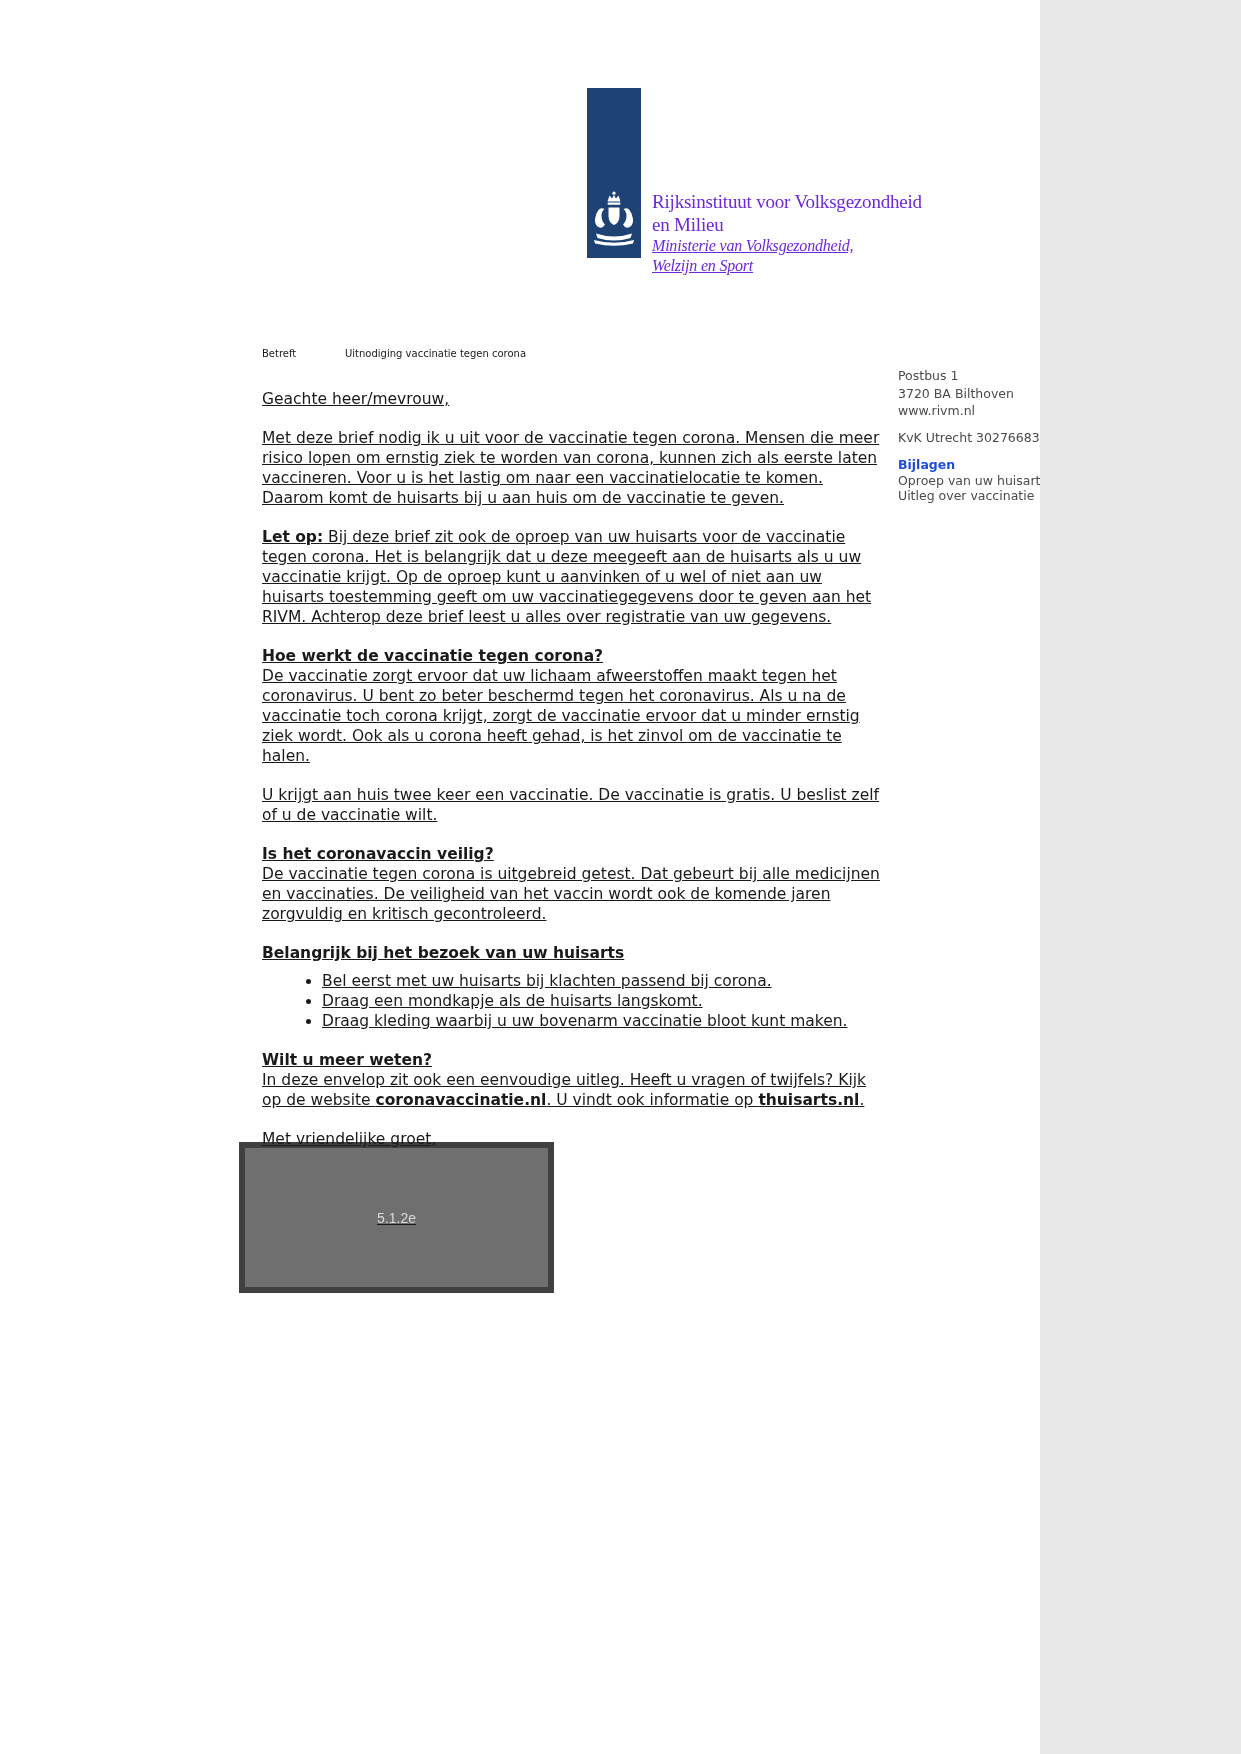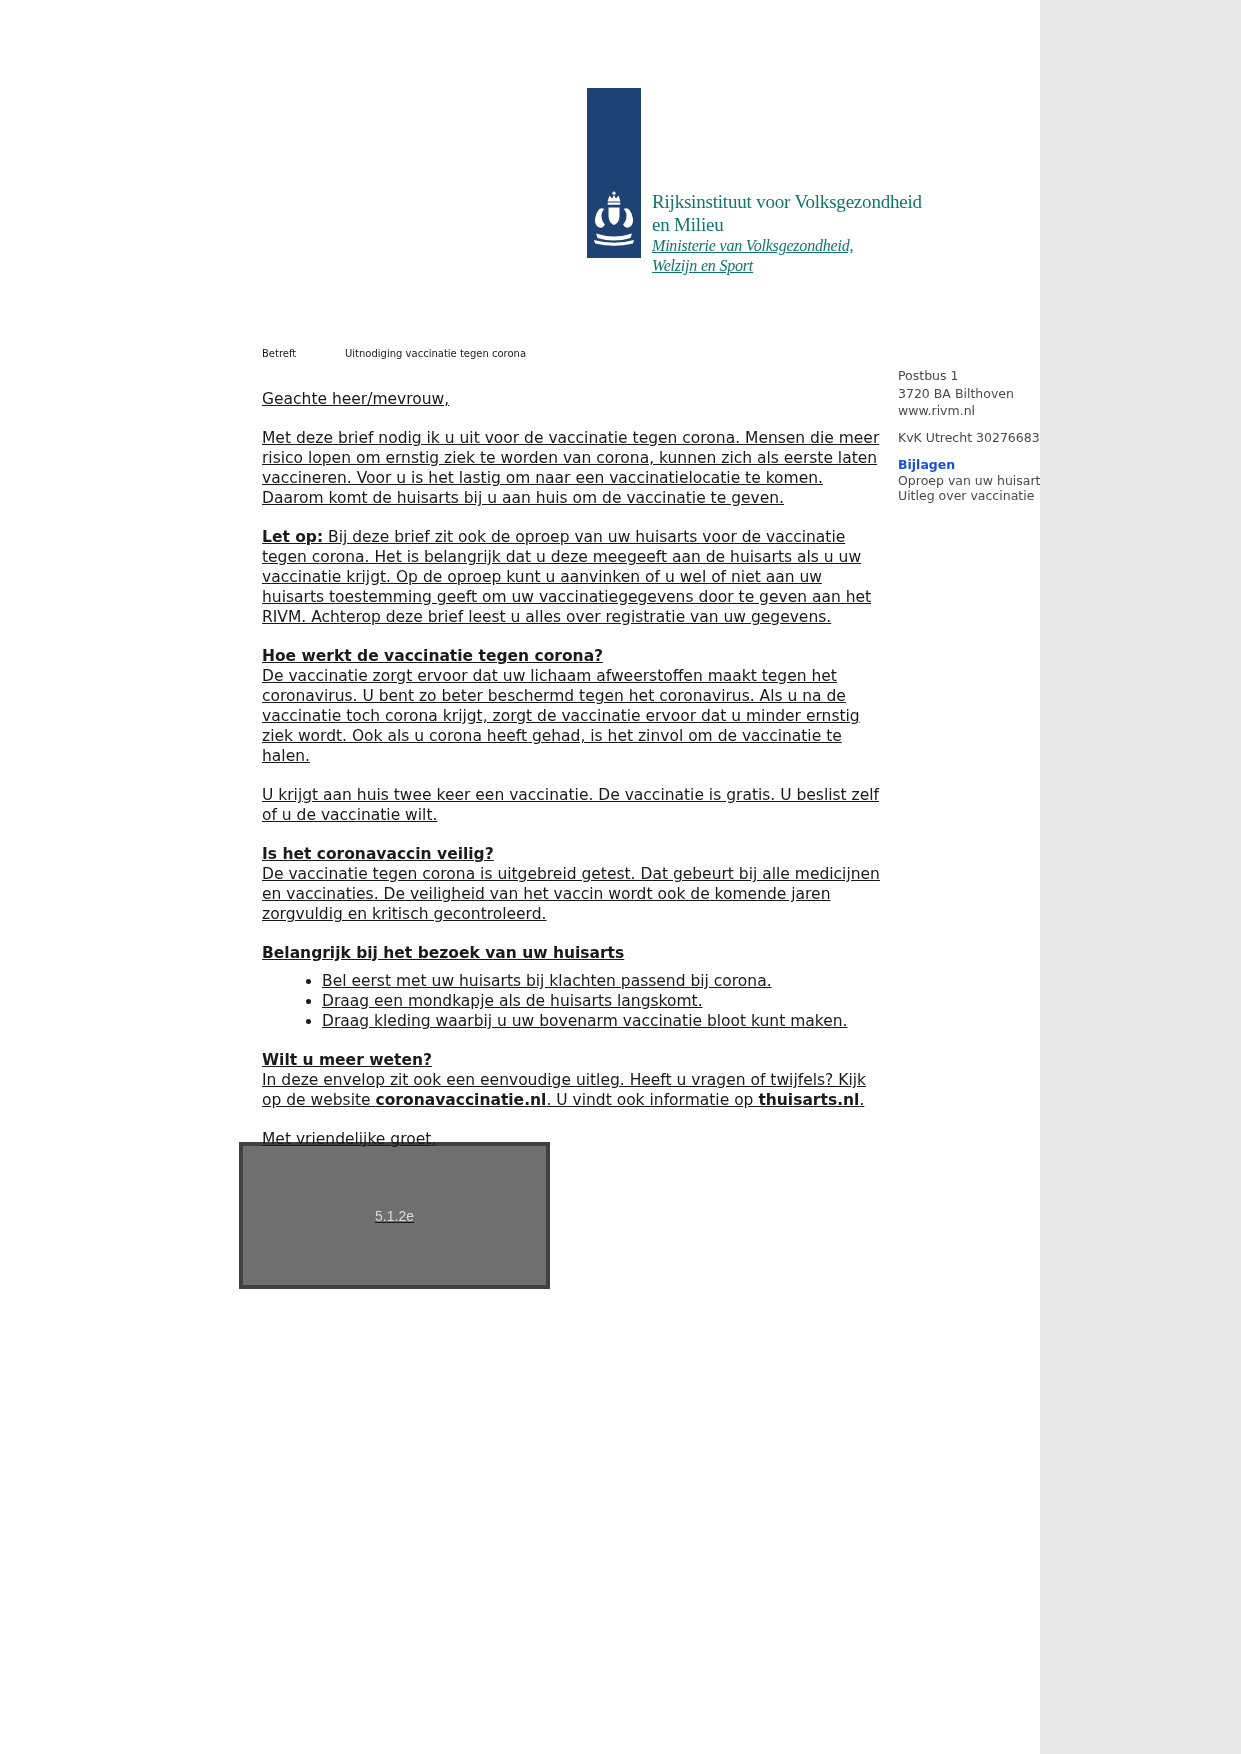--- a/index.html
+++ b/index.html
@@ -27,21 +27,21 @@
     background:#1e4273;
   }
   .crest {
     position:absolute; left:50%; bottom:11px;
     transform:translateX(-50%);
     width:46px; height:56px;
   }
   .logo-text {
     position:absolute; left:652px; top:190px;
     font-family:"Liberation Serif", serif;
-    color:#0f766e;
+    color:#6d28d9;
   }
   .logo-org { font-size:19px; line-height:23px; letter-spacing:-0.2px; }
   .logo-ministry { font-size:16px; line-height:20px; font-style:italic; letter-spacing:-0.2px;text-decoration:underline; }
 
   
   .subject-row {
     position:absolute; left:262px; top:344px;
     font-size:10px; line-height:20px;
     display:flex;
   }
@@ -66,21 +66,21 @@
   .body-col p.after-heading { margin-top:0; }
   .body-col h3 { margin:19px 0 0 0; font-size:15.5px; line-height:20px; font-weight:bold; }
   .body-col ul { margin:8px; padding-left:52px; }
   .body-col li { margin:0; }
 
   
   .redaction-box {
     width:303px; height:139px;
     margin-top:-7px; margin-left:-23px;
     background:#6f6f6f;
-    border:4px solid #404040;
+    border:6px solid #404040;
     display:flex; align-items:center; justify-content:center;
     color:#d9d9d9; font-size:14px;
     font-family:"Liberation Sans", sans-serif;
   }
 </style>
 </head>
 <body>
 
 <div class="page">
 

